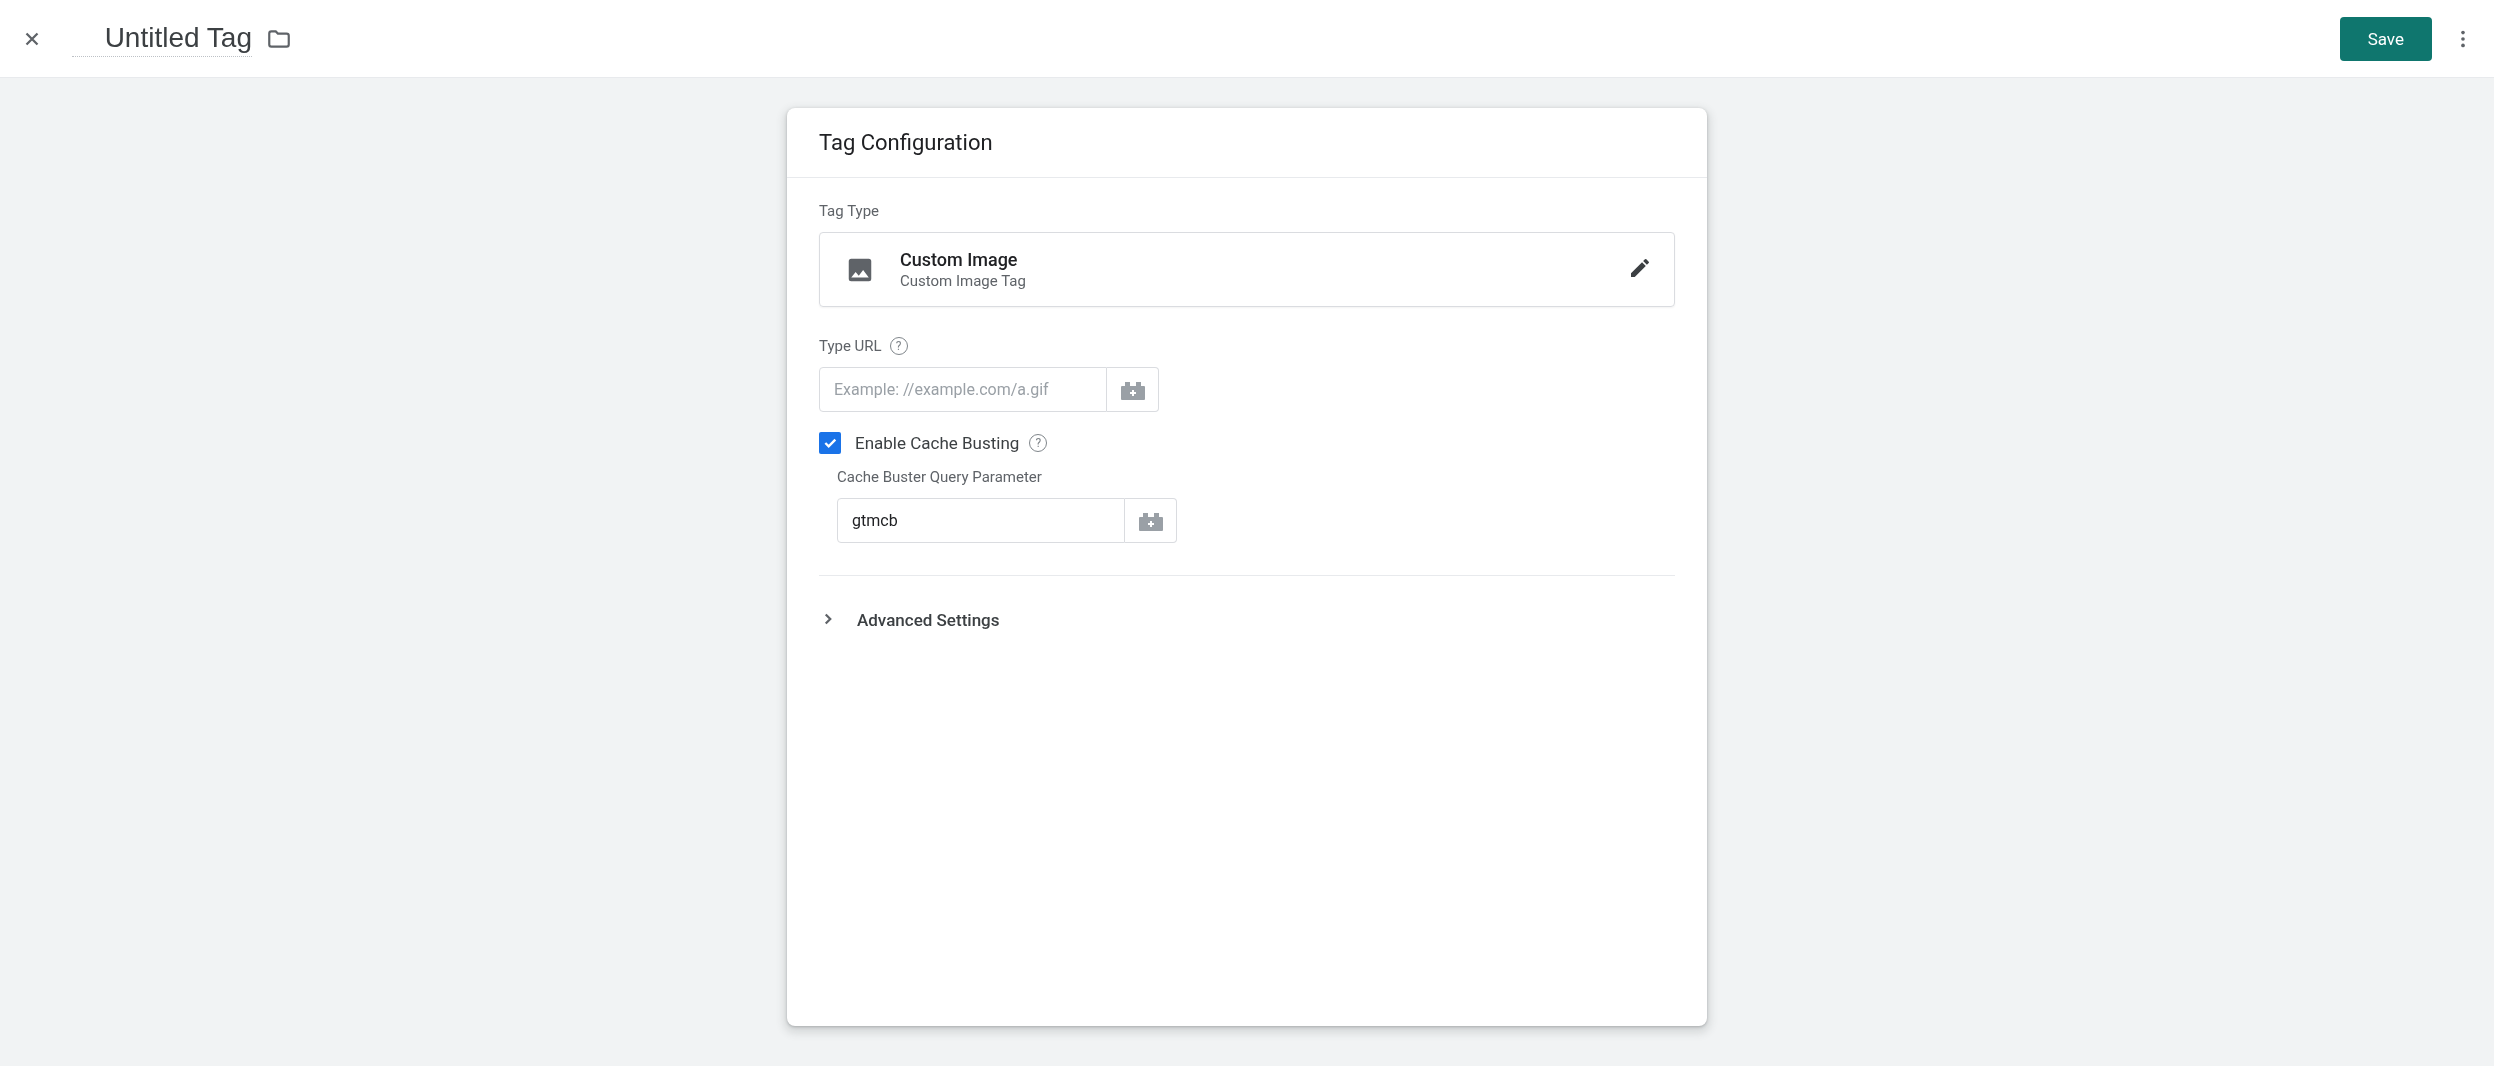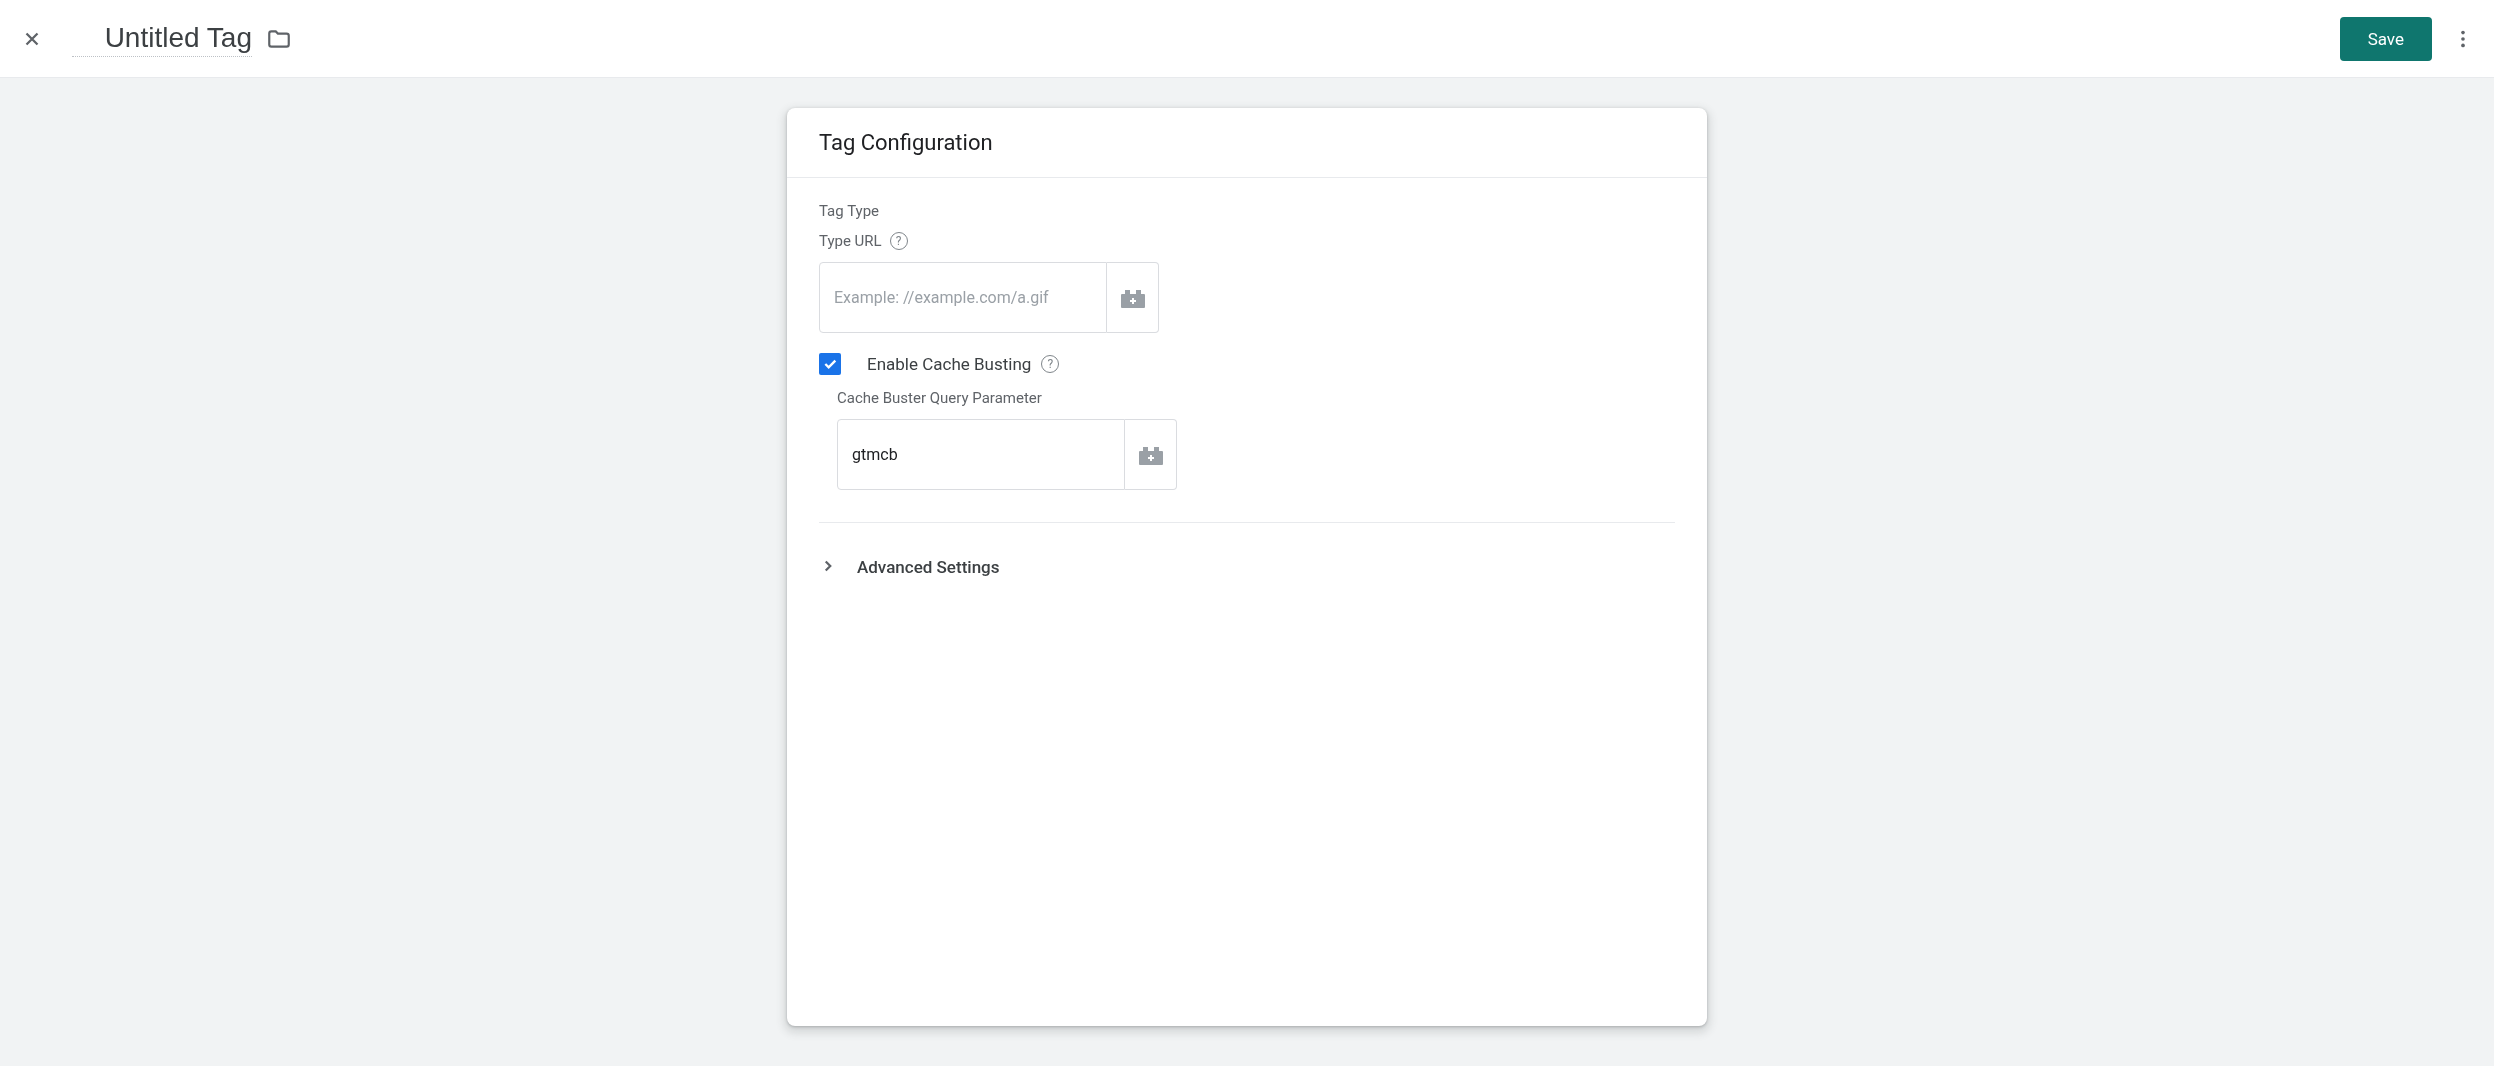--- a/index.html
+++ b/index.html
@@ -111,21 +111,21 @@
   .tag-type-sub { font-size: 15px; color: #5f6368; margin-top: 2px; }
   .edit-icon { color: #3c4043; cursor: pointer; }
   
   .input-row {
     display: flex;
     margin-bottom: 20px;
   }
   .text-input {
     border: 1px solid #dadce0;
     border-radius: 4px 0 0 4px;
-    padding: 25px 14px;
+    padding: 12px 14px;
     font-size: 16px;
     width: 288px;
     outline: none;
     font-family: inherit;
     color: #202124;
   }
   .text-input::placeholder { color: #9aa0a6; }
   .var-btn {
     border: 1px solid #dadce0;
     border-left: none;
@@ -135,21 +135,21 @@
     display: flex;
     align-items: center;
     justify-content: center;
     cursor: pointer;
     color: #9aa0a6;
   }
   
   .checkbox-row {
     display: flex;
     align-items: center;
-    gap: 26px;
+    gap: 14px;
     margin-top: 8px;
     margin-bottom: 14px;
   }
   .checkbox {
     width: 22px; height: 22px;
     background: #1a73e8;
     border-radius: 2px;
     display: flex;
     align-items: center;
     justify-content: center;
@@ -222,20 +222,36 @@
   </div>
 </div>
 
 <div class="workspace">
   <div class="panel">
     <div class="panel-header">Tag Configuration</div>
 
     <div class="panel-body">
       <div class="field-label">Tag Type</div>
 
+      <div class="tag-type-card">
+        <div class="tag-type-icon">
+          <svg width="30" height="30" viewBox="0 0 24 24" fill="currentColor">
+              <path d="M21 19V5a2 2 0 00-2-2H5a2 2 0 00-2 2v14a2 2 0 002 2h14a2 2 0 002-2zM8.5 13.5l2.5 3 3.5-4.5 4.5 6H5l3.5-4.5z"></path>
+            </svg>
+        </div>
+        <div class="tag-type-text">
+          <div class="tag-type-title">Custom Image</div>
+          <div class="tag-type-sub">Custom Image Tag</div>
+        </div>
+        <div class="edit-icon">
+          <svg width="24" height="24" viewBox="0 0 24 24" fill="currentColor">
+              <path d="M3 17.25V21h3.75L17.81 9.94l-3.75-3.75L3 17.25zM20.71 7.04a1 1 0 000-1.41l-2.34-2.34a1 1 0 00-1.41 0l-1.83 1.83 3.75 3.75 1.83-1.83z"></path>
+            </svg>
+        </div>
+      </div>
 
       <div class="field-label">
         <span>Type URL</span>
         <span class="help-icon">?</span>
       </div>
       <div class="input-row">
         <input class="text-input" type="text" placeholder="Example: //example.com/a.gif" style="">
         <div class="var-btn">
           <svg width="24" height="20" viewBox="0 0 24 20" fill="currentColor">
               <rect x078="0" y="6" width="24" height="14" rx="1"></rect>

